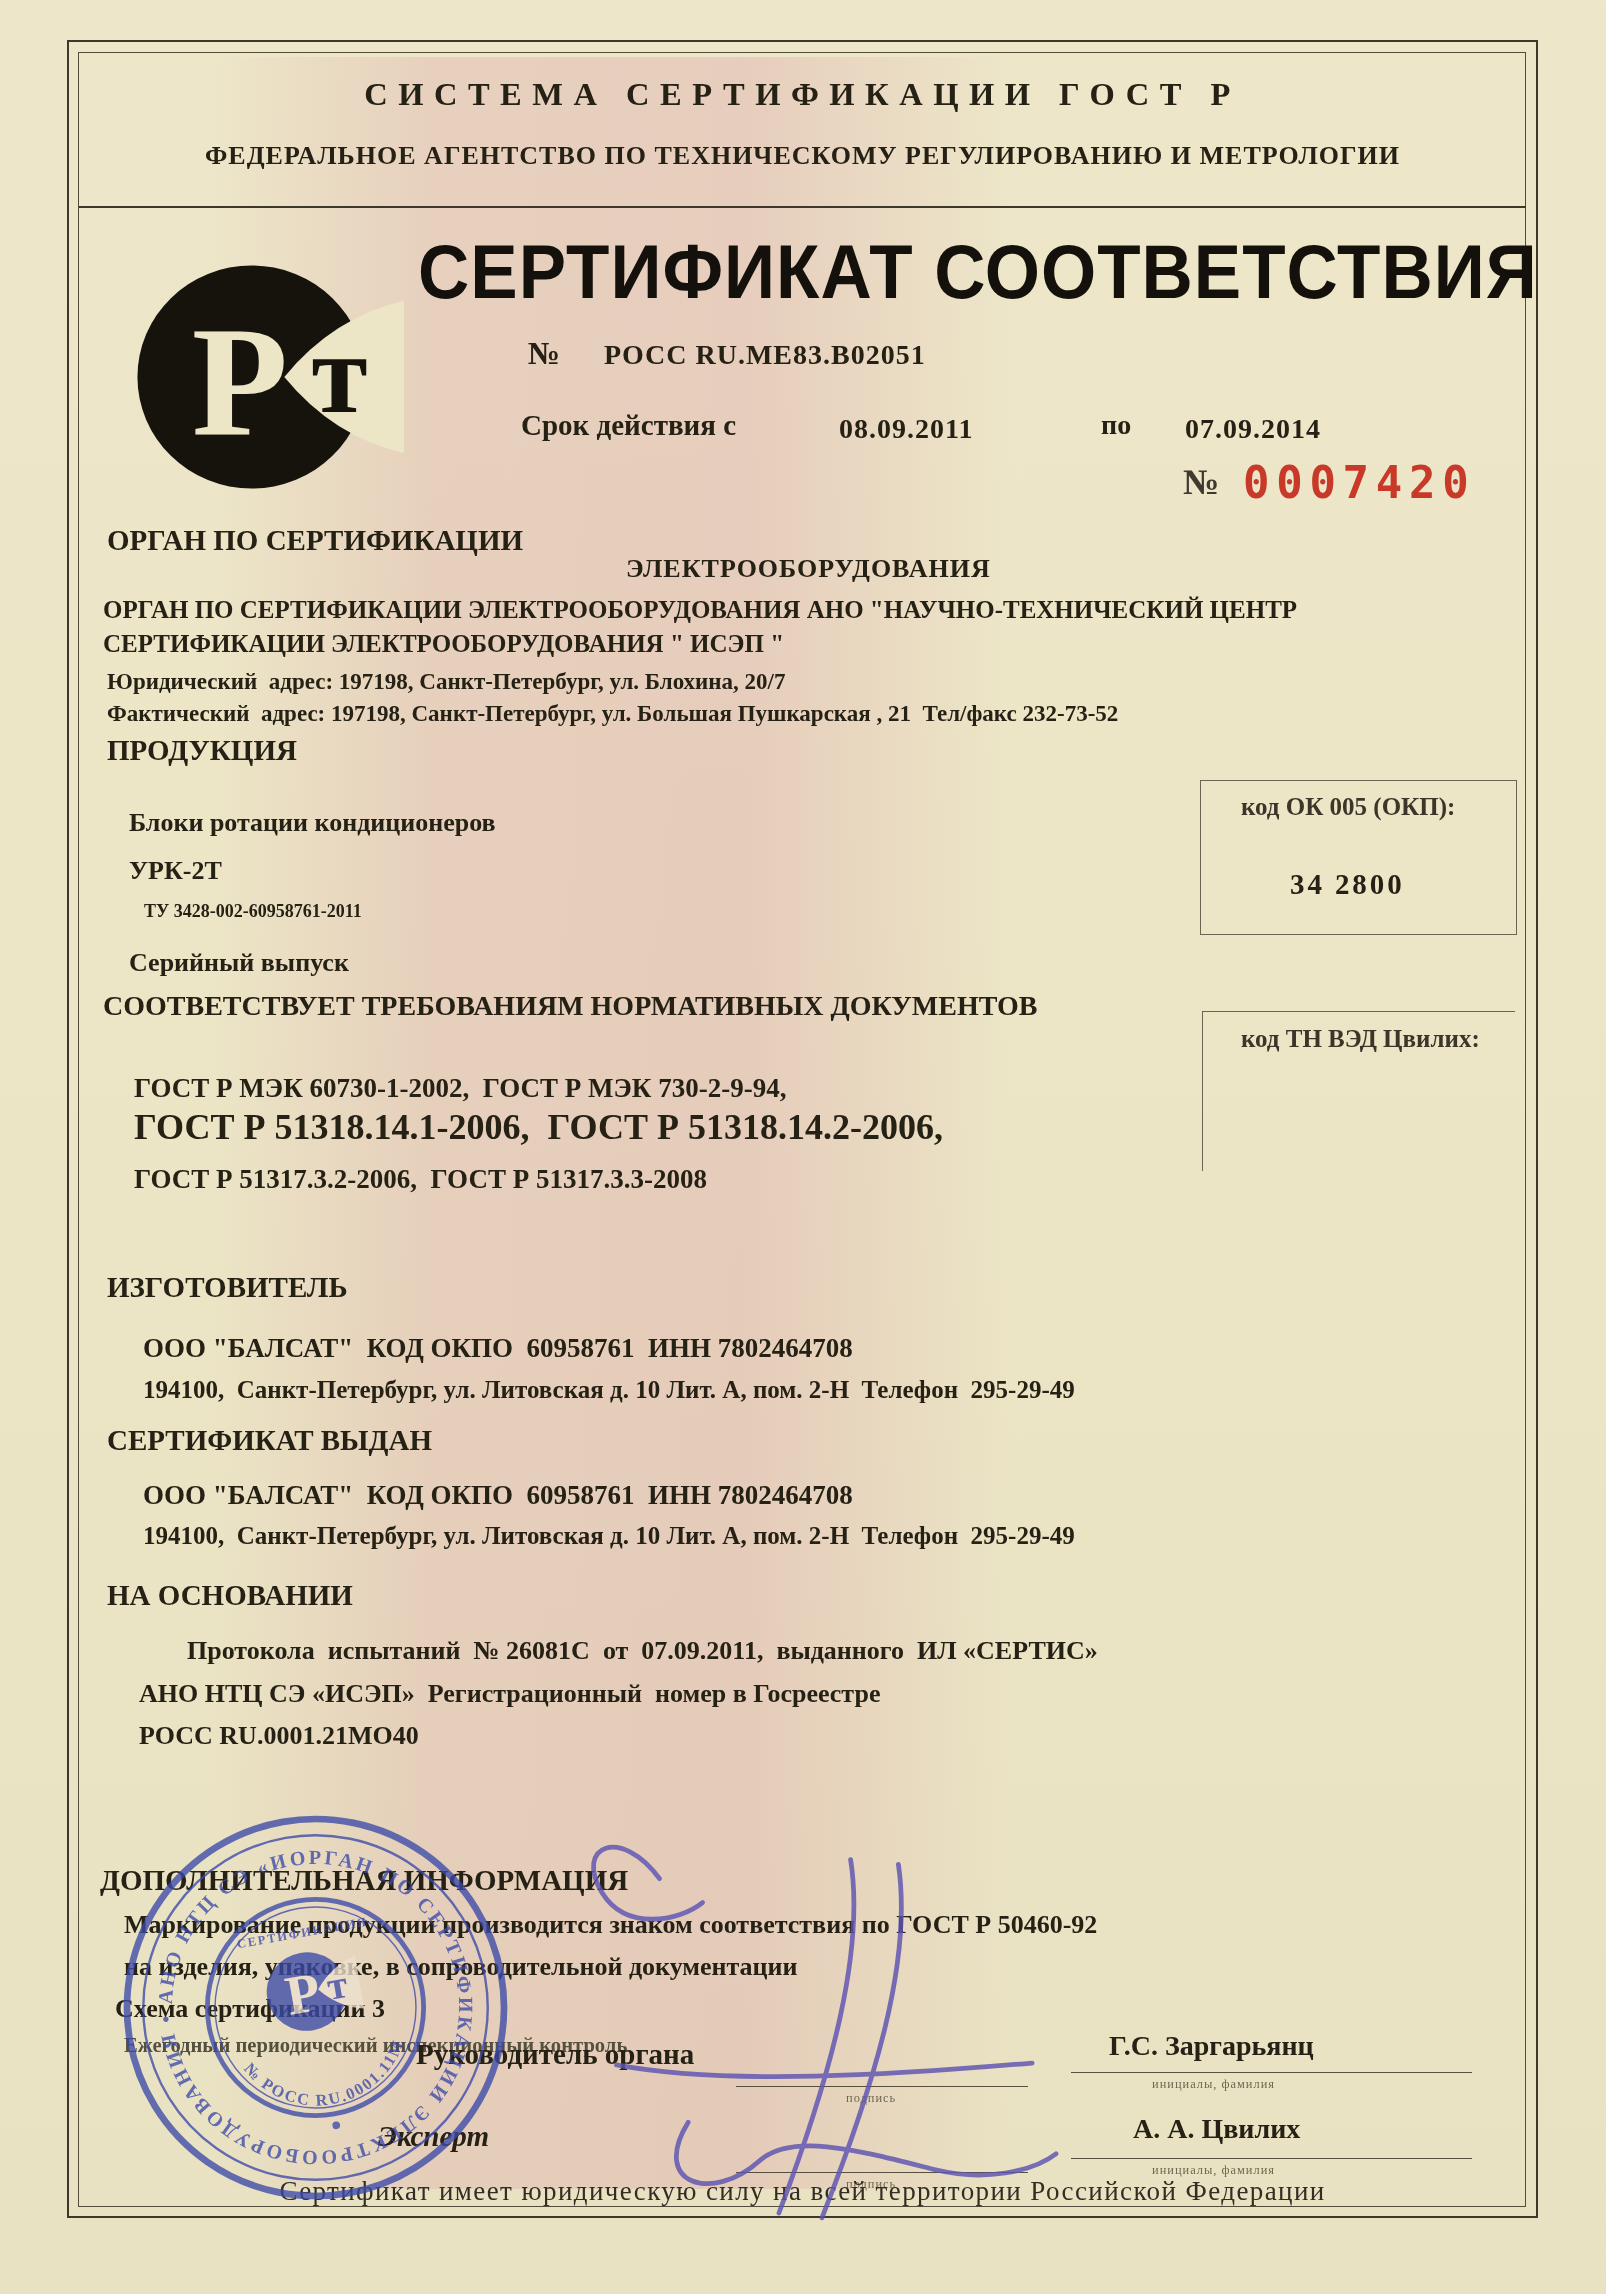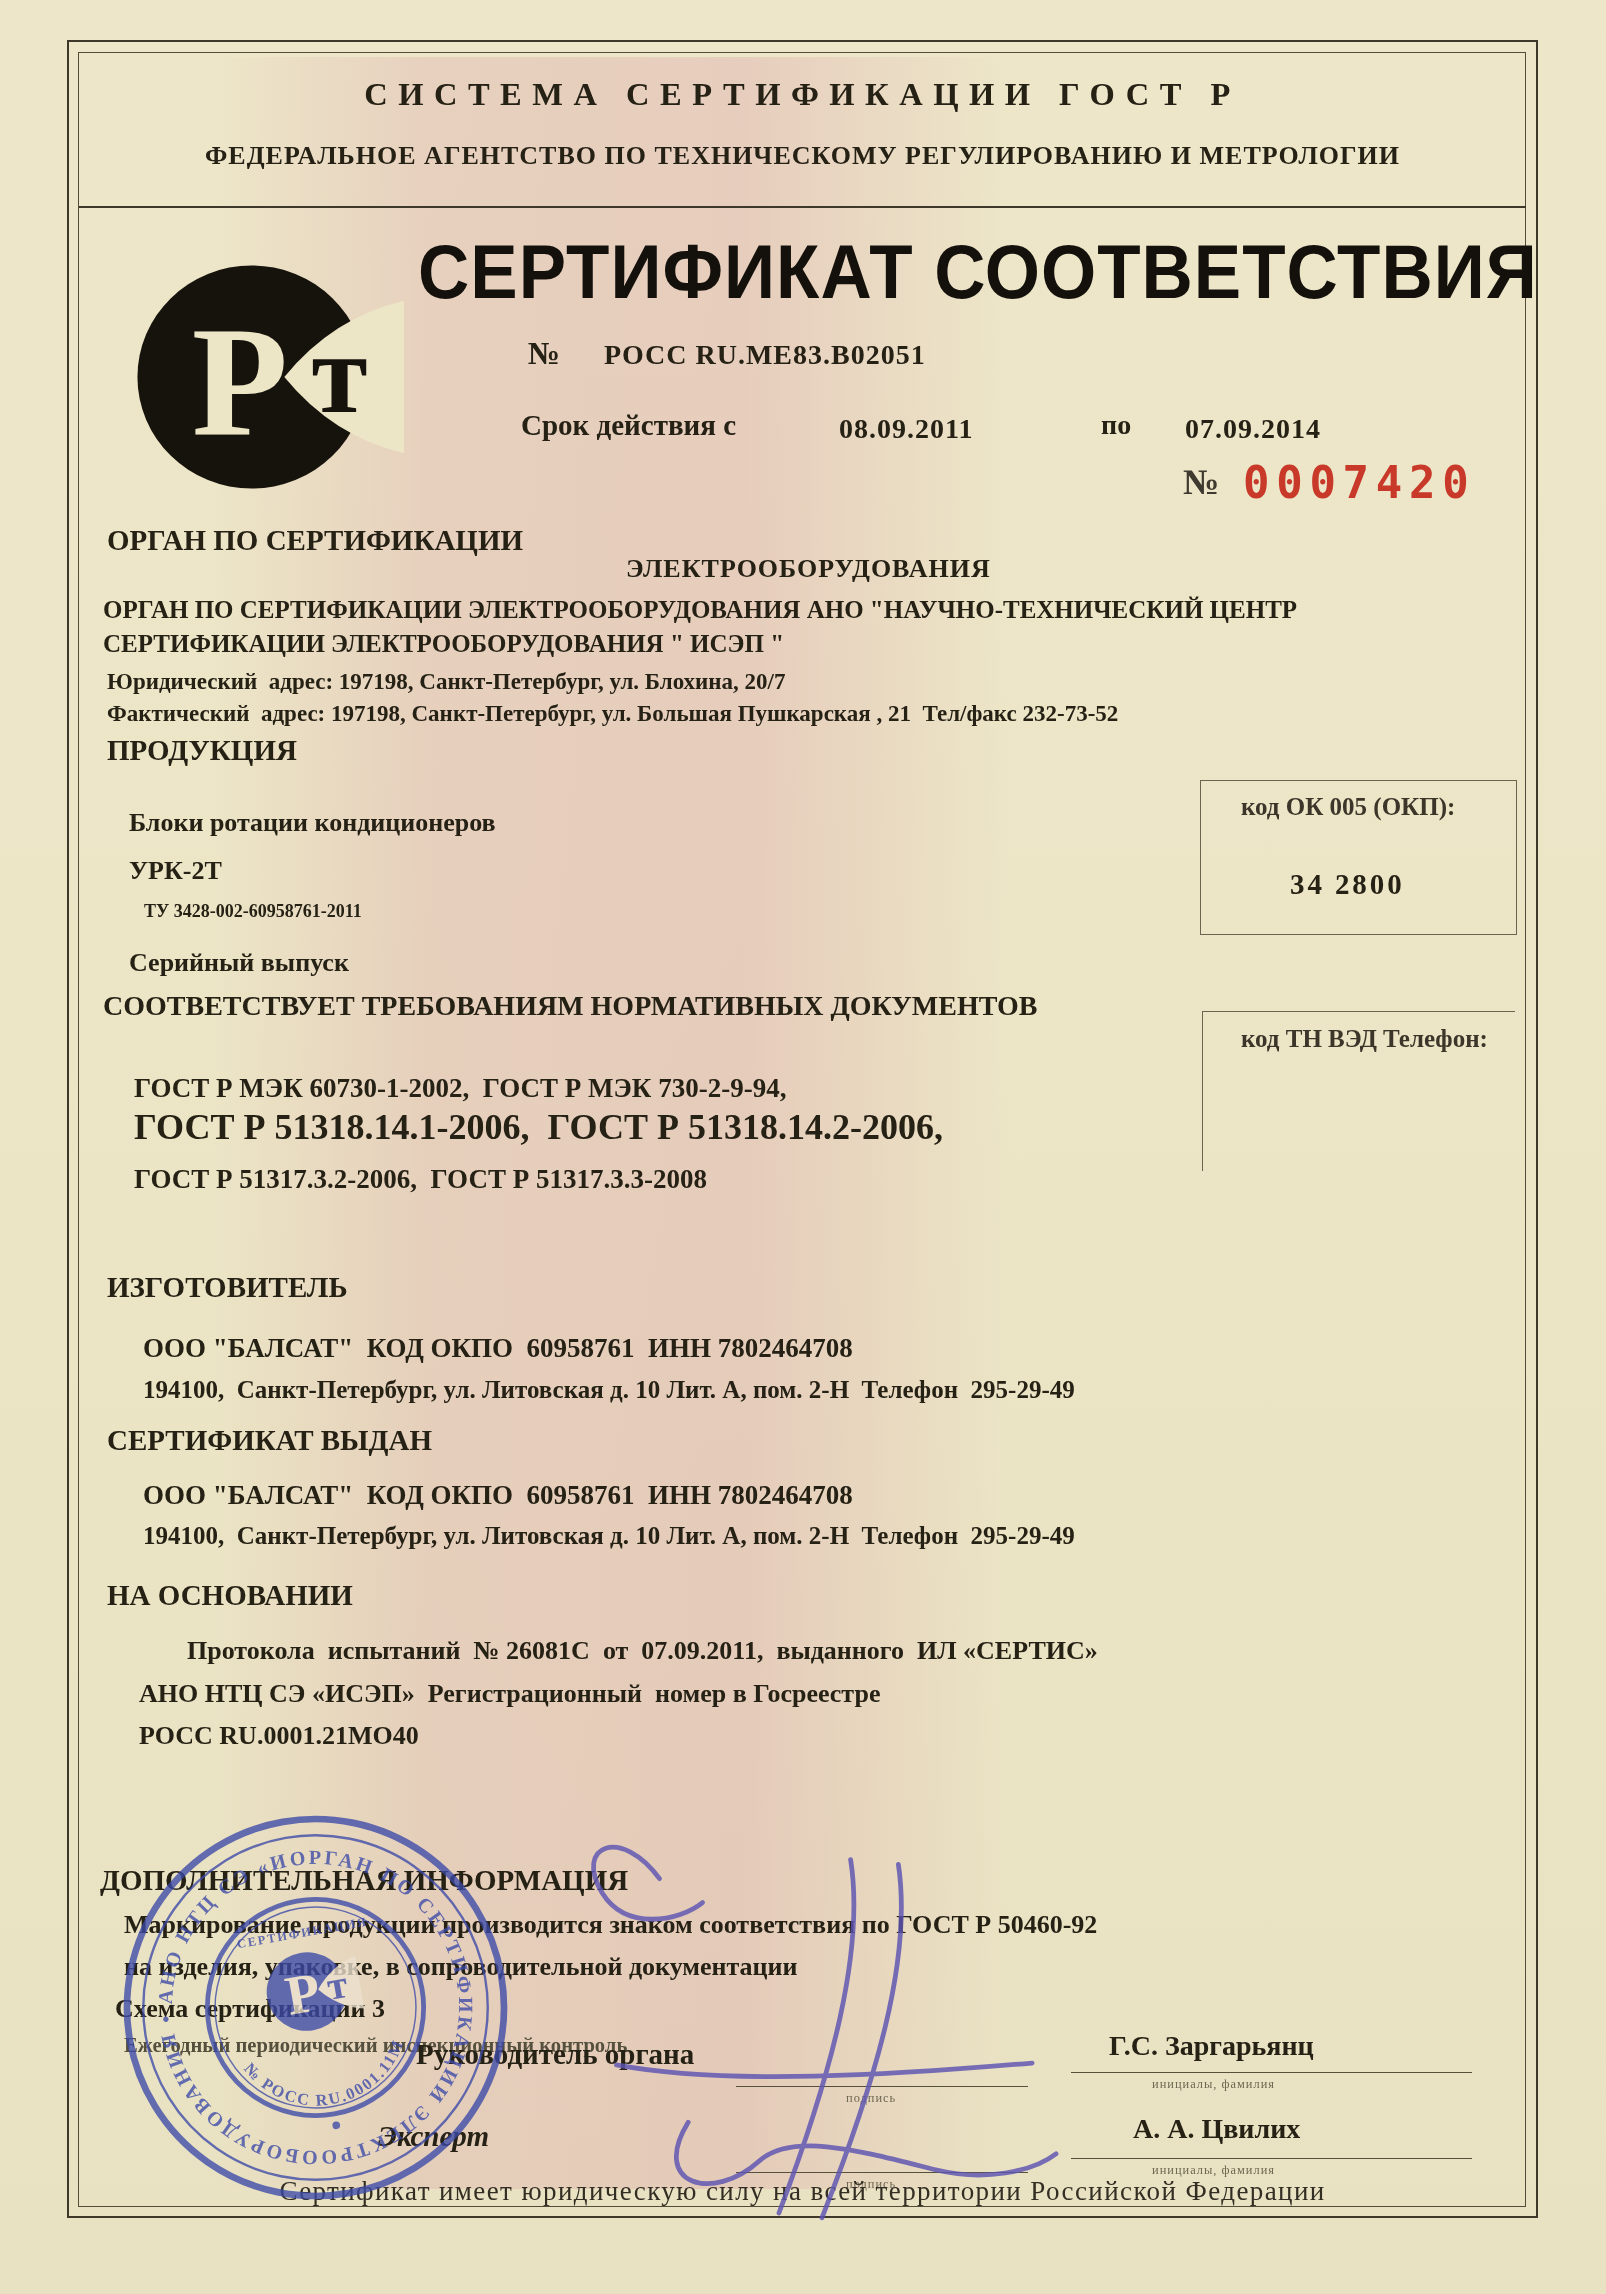--- a/index.html
+++ b/index.html
@@ -68,21 +68,21 @@
   <div class="abs ser" style="left:144px;top:901px;font-size:18px;">ТУ 3428-002-60958761-2011</div>
   <div class="abs ser" style="left:129px;top:948px;font-size:26px;">Серийный выпуск</div>
 
   <div class="abs boxline" style="left:1200px;top:780px;width:315px;height:153px;"></div>
   <div class="abs ser" style="left:1241px;top:793px;font-size:25px;font-weight:700;color:#3b352a;">код ОК 005 (ОКП):</div>
   <div class="abs ser" style="left:1290px;top:868px;font-size:29px;letter-spacing:2.9px;">34 2800</div>
 
   <div class="abs ser" style="left:103px;top:990px;font-size:28px;">СООТВЕТСТВУЕТ ТРЕБОВАНИЯМ НОРМАТИВНЫХ ДОКУМЕНТОВ</div>
   <div class="abs thinline" style="left:1202px;top:1011px;width:313px;height:1.4px;"></div>
   <div class="abs thinline" style="left:1202px;top:1011px;width:1.4px;height:160px;"></div>
-  <div class="abs ser" style="left:1241px;top:1025px;font-size:25px;color:#3b352a;">код ТН ВЭД Телефон:</div>
+  <div class="abs ser" style="left:1241px;top:1025px;font-size:25px;color:#3b352a;">код ТН ВЭД Цвилих:</div>
   <div class="abs ser pre" style="left:134px;top:1073px;font-size:27px;">ГОСТ Р МЭК 60730-1-2002,  ГОСТ Р МЭК 730-2-9-94,</div>
   <div class="abs ser pre" style="left:134px;top:1106px;font-size:36px;">ГОСТ Р 51318.14.1-2006,  ГОСТ Р 51318.14.2-2006,</div>
   <div class="abs ser pre" style="left:134px;top:1164px;font-size:27px;">ГОСТ Р 51317.3.2-2006,  ГОСТ Р 51317.3.3-2008</div>
 
   <div class="abs ser" style="left:107px;top:1271px;font-size:29px;">ИЗГОТОВИТЕЛЬ</div>
   <div class="abs ser pre" style="left:143px;top:1333px;font-size:27px;">ООО "БАЛСАТ"  КОД ОКПО  60958761  ИНН 7802464708</div>
   <div class="abs ser pre" style="left:143px;top:1376px;font-size:25px;">194100,  Санкт-Петербург, ул. Литовская д. 10 Лит. А, пом. 2-Н  Телефон  295-29-49</div>
 
   <div class="abs ser" style="left:107px;top:1424px;font-size:29px;">СЕРТИФИКАТ ВЫДАН</div>
   <div class="abs ser pre" style="left:143px;top:1480px;font-size:27px;">ООО "БАЛСАТ"  КОД ОКПО  60958761  ИНН 7802464708</div>

